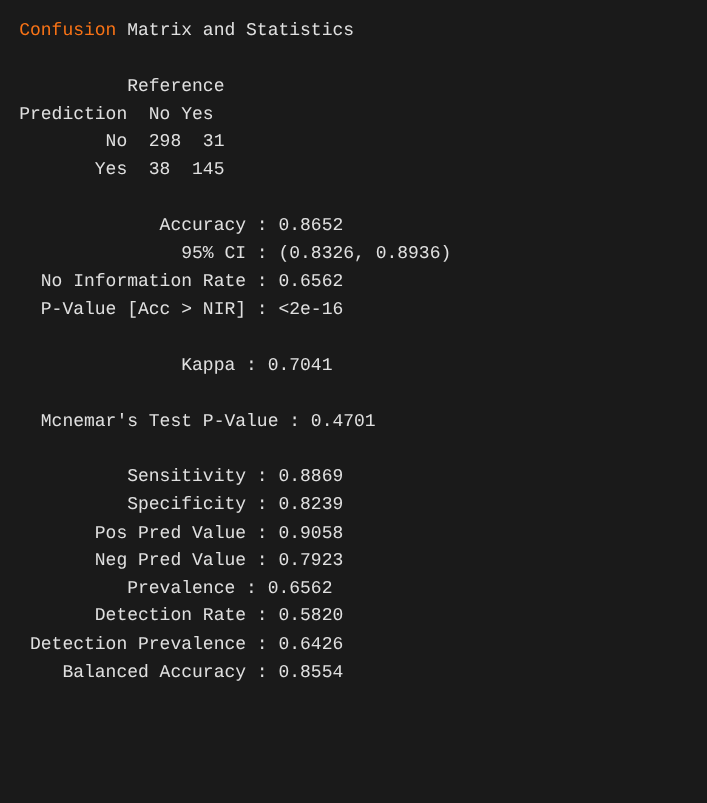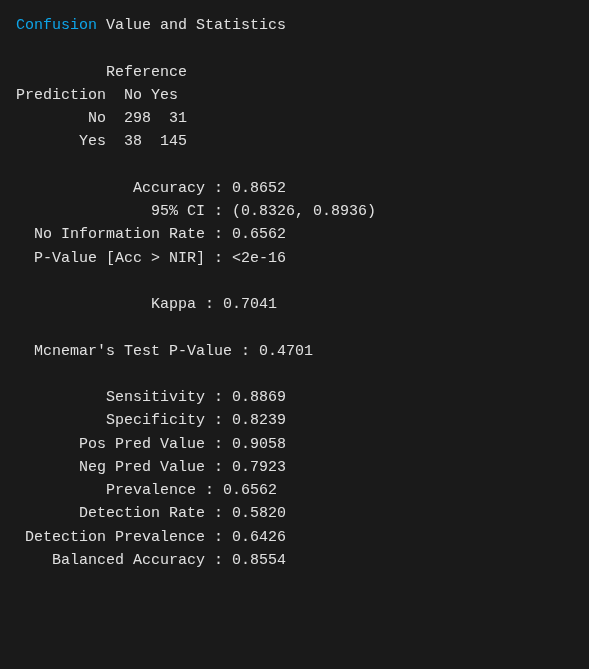--- a/index.html
+++ b/index.html
@@ -28,28 +28,28 @@
 
     pre {
       color: #e0e0e0;
       white-space: pre;
       font-family: 'Courier New', Courier, monospace;
       font-size: 15px;
       line-height: 1.55;
     }
 
     .highlight-confusion {
-      color: #0ea5e9;
+      color: #f97316;
     }
   </style>
 </head>
 <body>
 
 <div class="container">
-  <pre><span class="highlight-confusion">Confusion</span><span> Value and Statistics</span>
+  <pre><span class="highlight-confusion">Confusion</span><span> Matrix and Statistics</span>
 
           Reference
 Prediction  No Yes
         No  298  31
        Yes  38  145
 
              Accuracy : 0.8652
                95% CI : (0.8326, 0.8936)
   No Information Rate : 0.6562
   P-Value [Acc &gt; NIR] : &lt;2e-16

